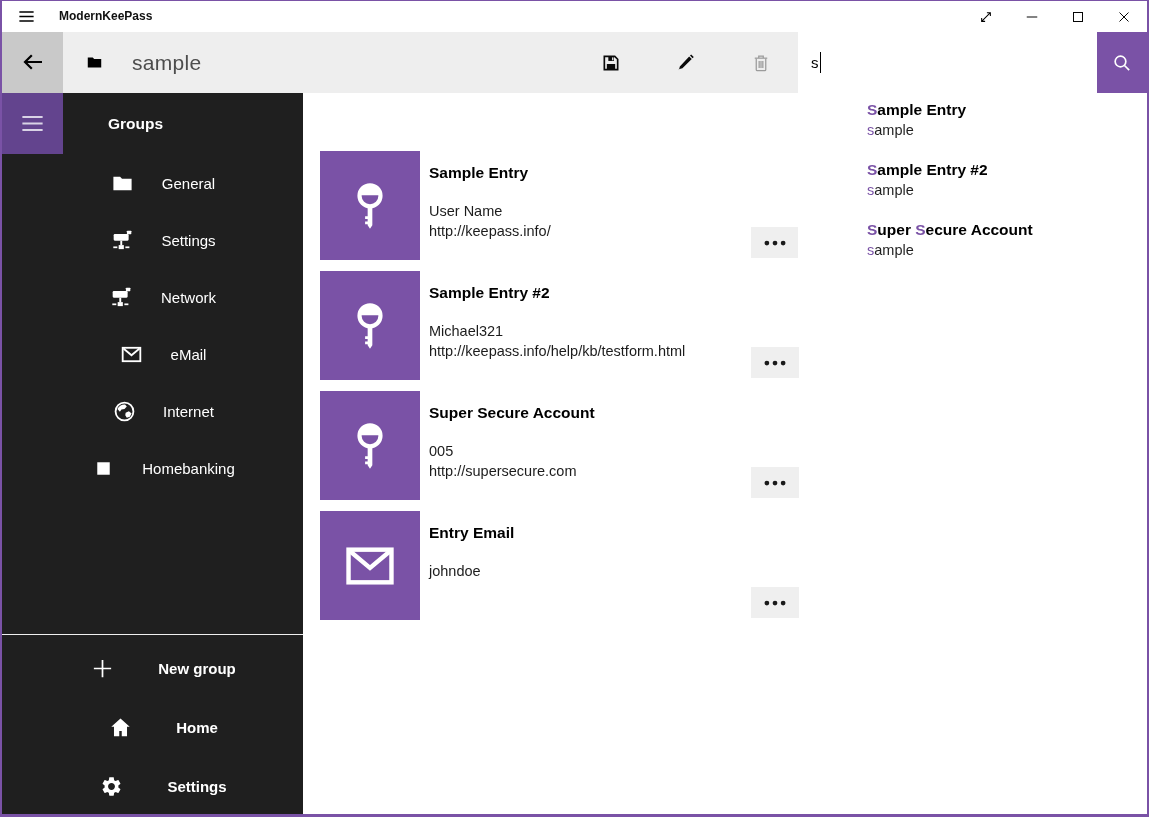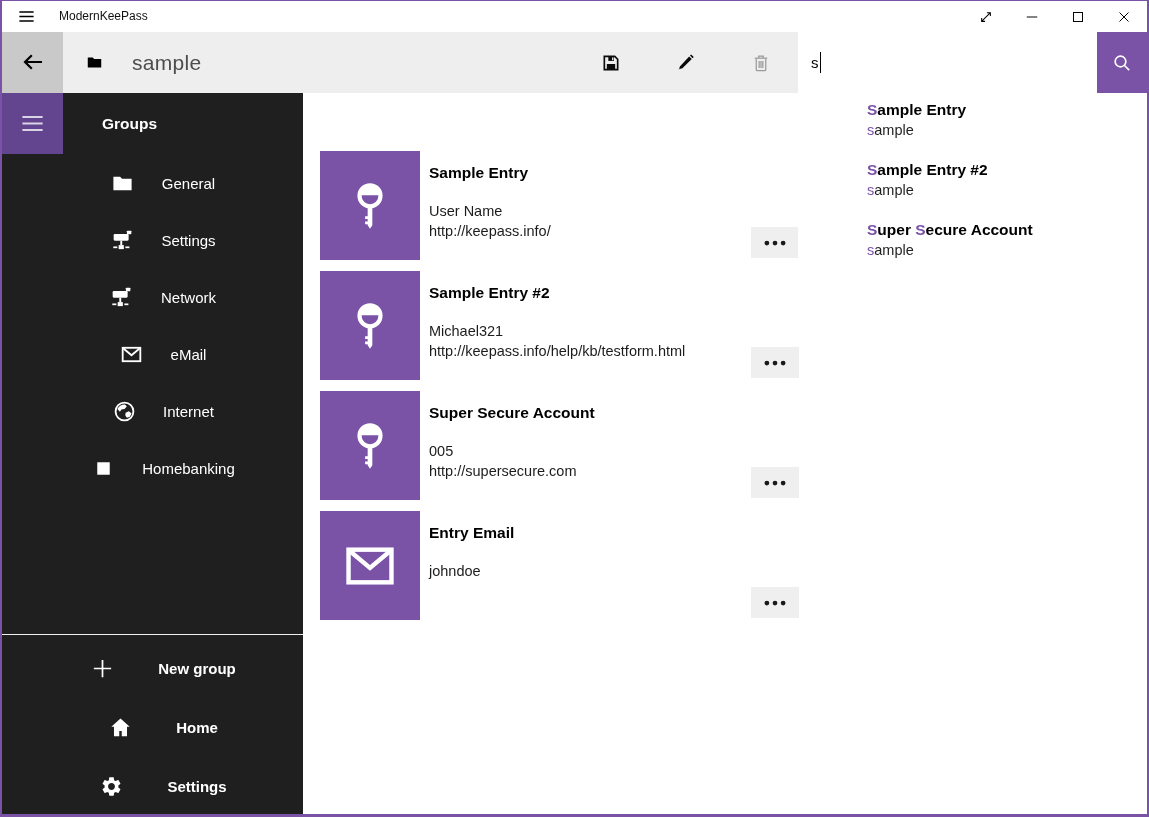--- a/index.html
+++ b/index.html
@@ -7,21 +7,21 @@
        font-family:"Liberation Sans","DejaVu Sans",sans-serif;
        -webkit-font-smoothing:antialiased;}
   button{border:0;background:transparent;padding:0;margin:0;font:inherit;color:inherit;cursor:pointer;justify-content:center;}
 
   .window{position:relative;width:1149px;height:817px;box-sizing:border-box;
           border:1px solid var(--window-border,#7a52a6);
           border-left-width:2px;border-right-width:2px;border-bottom-width:3px;
           background:#fff;overflow:hidden;}
 
   
-  .titlebar{position:absolute;left:0;top:0;right:0;height:31px;background:#fff;}
+  .titlebar{position:absolute;left:0;top:0;right:0;height:31px;background:#fff;font-weight:bold;}
   .tb-hamburger{position:absolute;left:2px;top:0;width:44px;height:31px;
                 display:flex;align-items:center;justify-content:center;color:#000;}
   .tb-hamburger svg{width:19px;height:19px;}
   .tb-title{position:absolute;left:57px;top:0;line-height:31px;font-size:12px;color:#111;}
   .tb-controls{position:absolute;right:0;top:0;height:31px;display:flex;}
   .tb-controls button{width:46px;height:31px;display:flex;align-items:center;justify-content:center;color:#000;}
   .tb-controls svg{width:18px;height:18px;}
 
   
   .appbar{position:absolute;left:0;top:31px;width:796px;height:61px;background:var(--appbar-bg,#eee);}
@@ -43,21 +43,21 @@
                 font-size:15px;color:#000;}
   .caret{width:1.5px;height:21px;background:#000;margin-left:1px;}
   .search-btn{width:50px;background:var(--accent,#7a52a6);display:flex;align-items:center;justify-content:center;color:#fff;}
   .search-btn svg{width:20px;height:20px;}
 
   
   .sidebar{position:absolute;left:0;top:92px;bottom:0;width:301px;background:var(--sidebar-bg,#1f1f1f);color:#fff;}
   .nav-hamburger{position:absolute;left:0;top:0;width:61px;height:61px;background:var(--accent-dark,#63448e);
                  display:flex;align-items:center;justify-content:center;color:#d9d3e6;}
   .nav-hamburger svg{width:27px;height:27px;}
-  .groups-header{position:absolute;left:100px;top:0;height:61px;line-height:61px;
+  .groups-header{position:absolute;left:106px;top:0;height:61px;line-height:61px;
                  font-size:15.5px;font-weight:700;color:#fff;}
   .group-list{position:absolute;left:0;top:62px;right:0;}
   .nav-item{display:flex;align-items:center;width:100%;height:57px;text-align:left;color:#fff;}
   .footer-list .nav-item{height:59px;}
   .nav-icon{width:24px;height:24px;margin-left:21px;display:flex;align-items:center;justify-content:center;}
   .nav-icon svg{width:23px;height:23px;}
   .nav-label{margin-left:27px;font-size:15px;white-space:nowrap;}
   .footer-list .nav-label{font-weight:700;margin-left:44px;}
   .separator{position:absolute;left:0;right:0;top:541px;height:1px;background:#efefef;}
   .footer-list{position:absolute;left:0;top:546px;right:0;}

